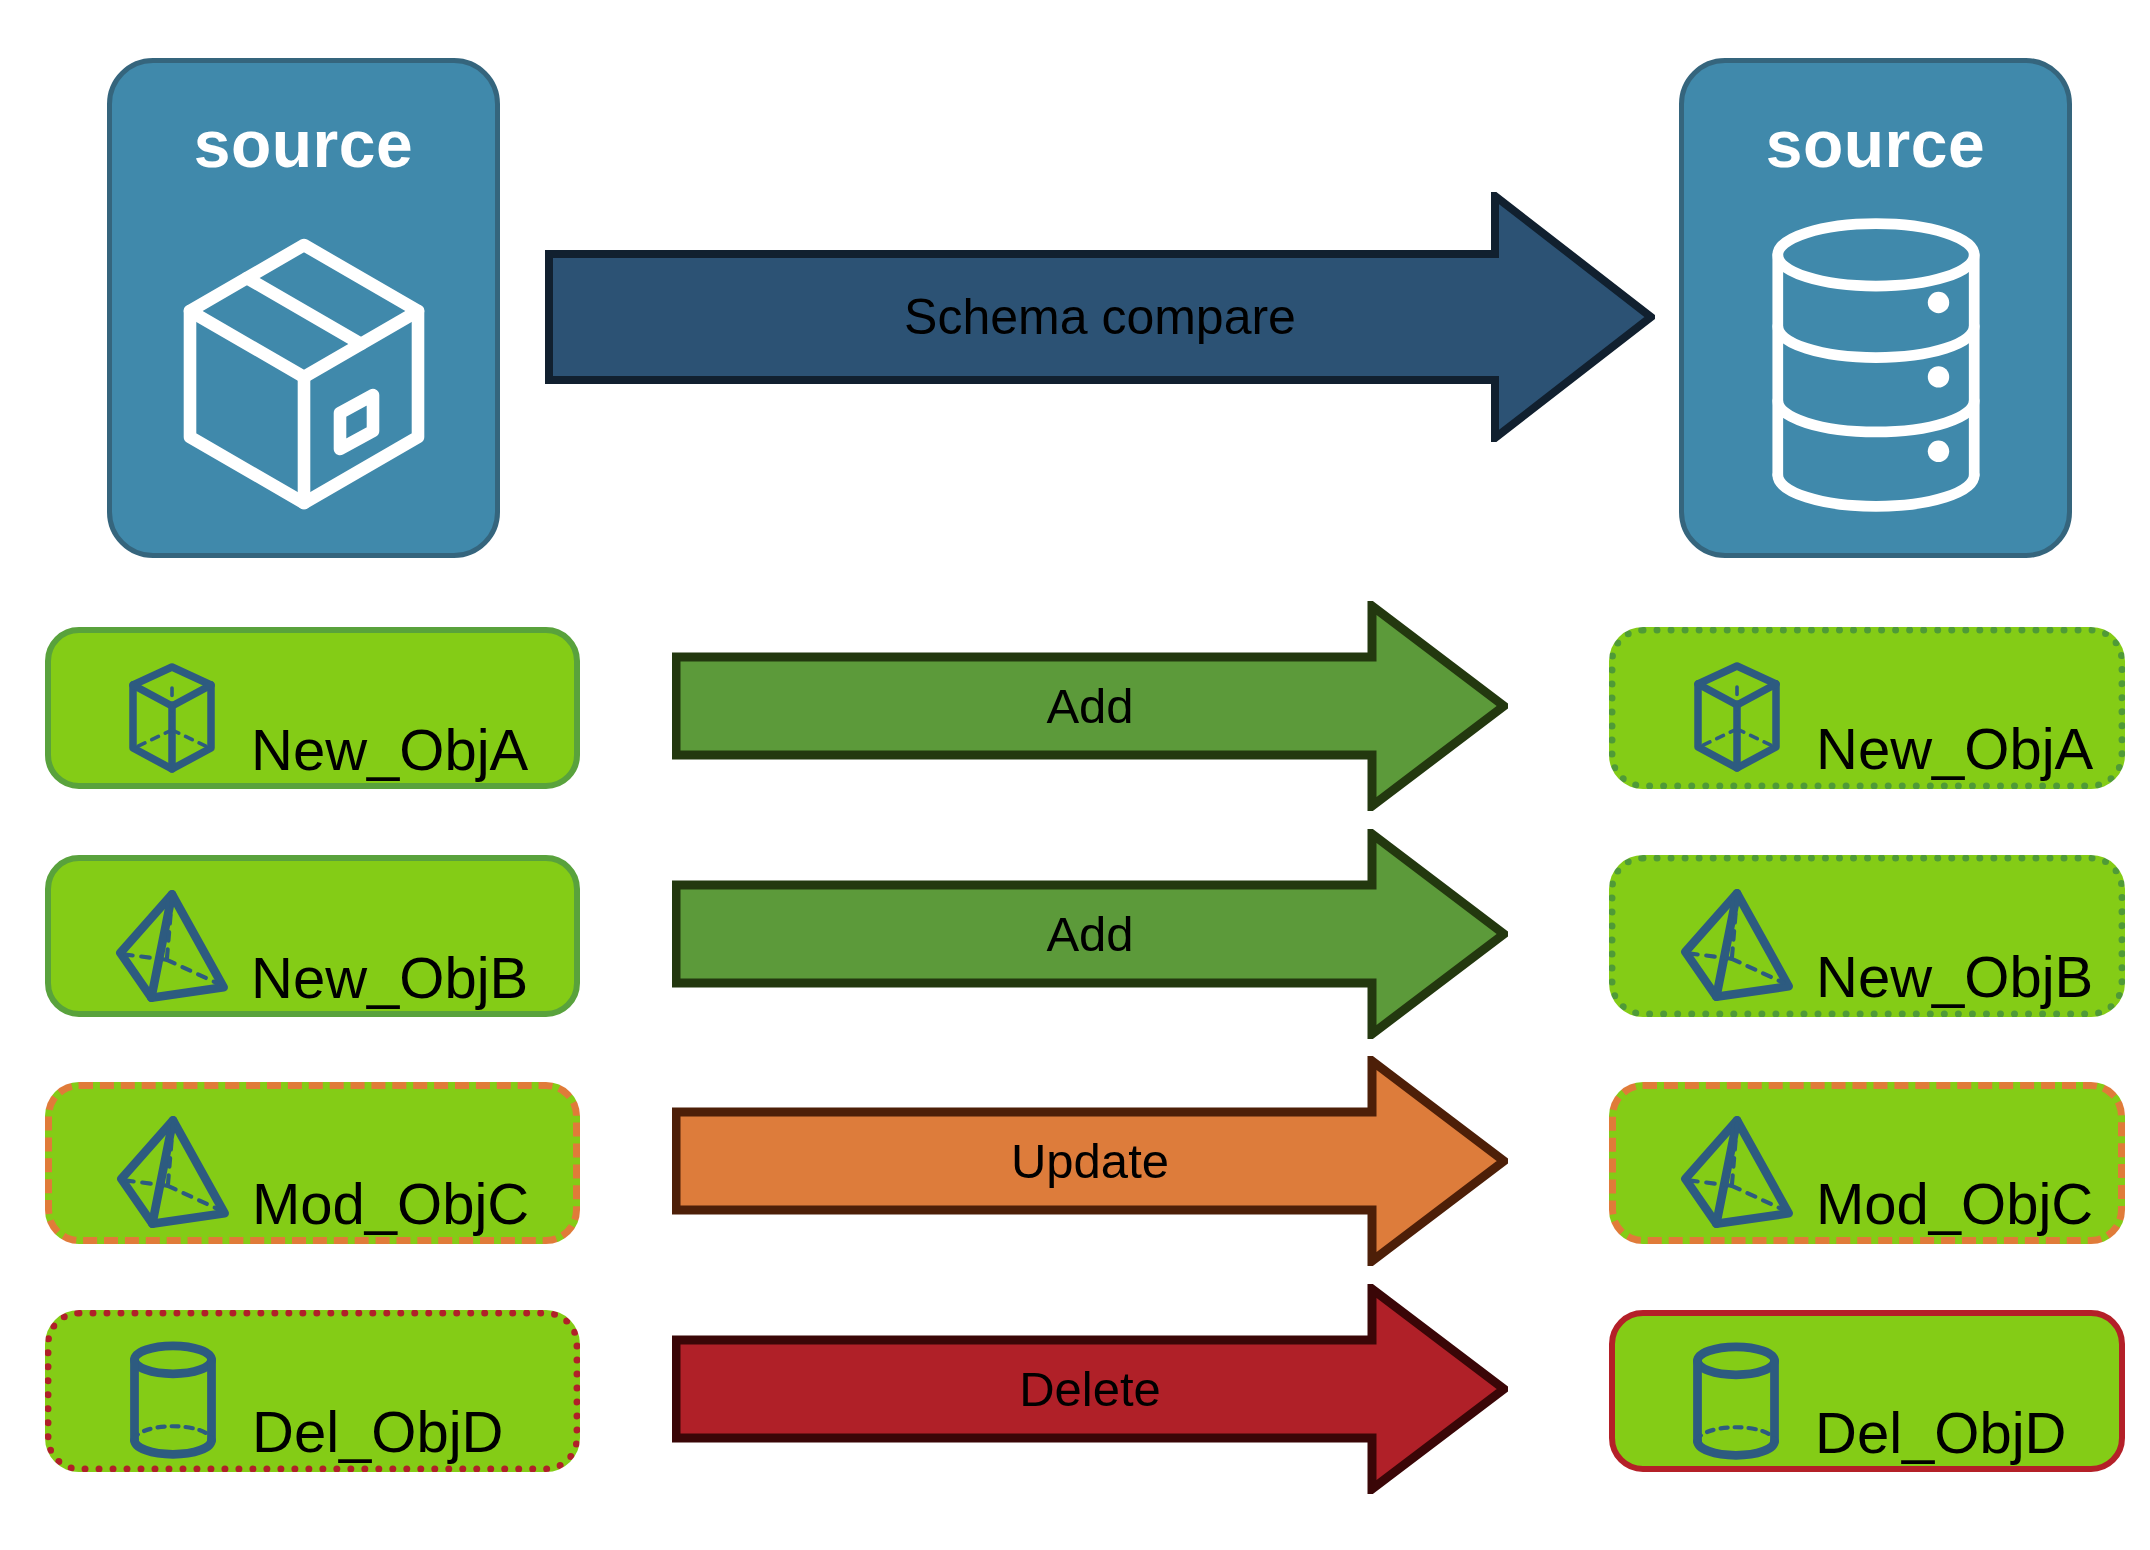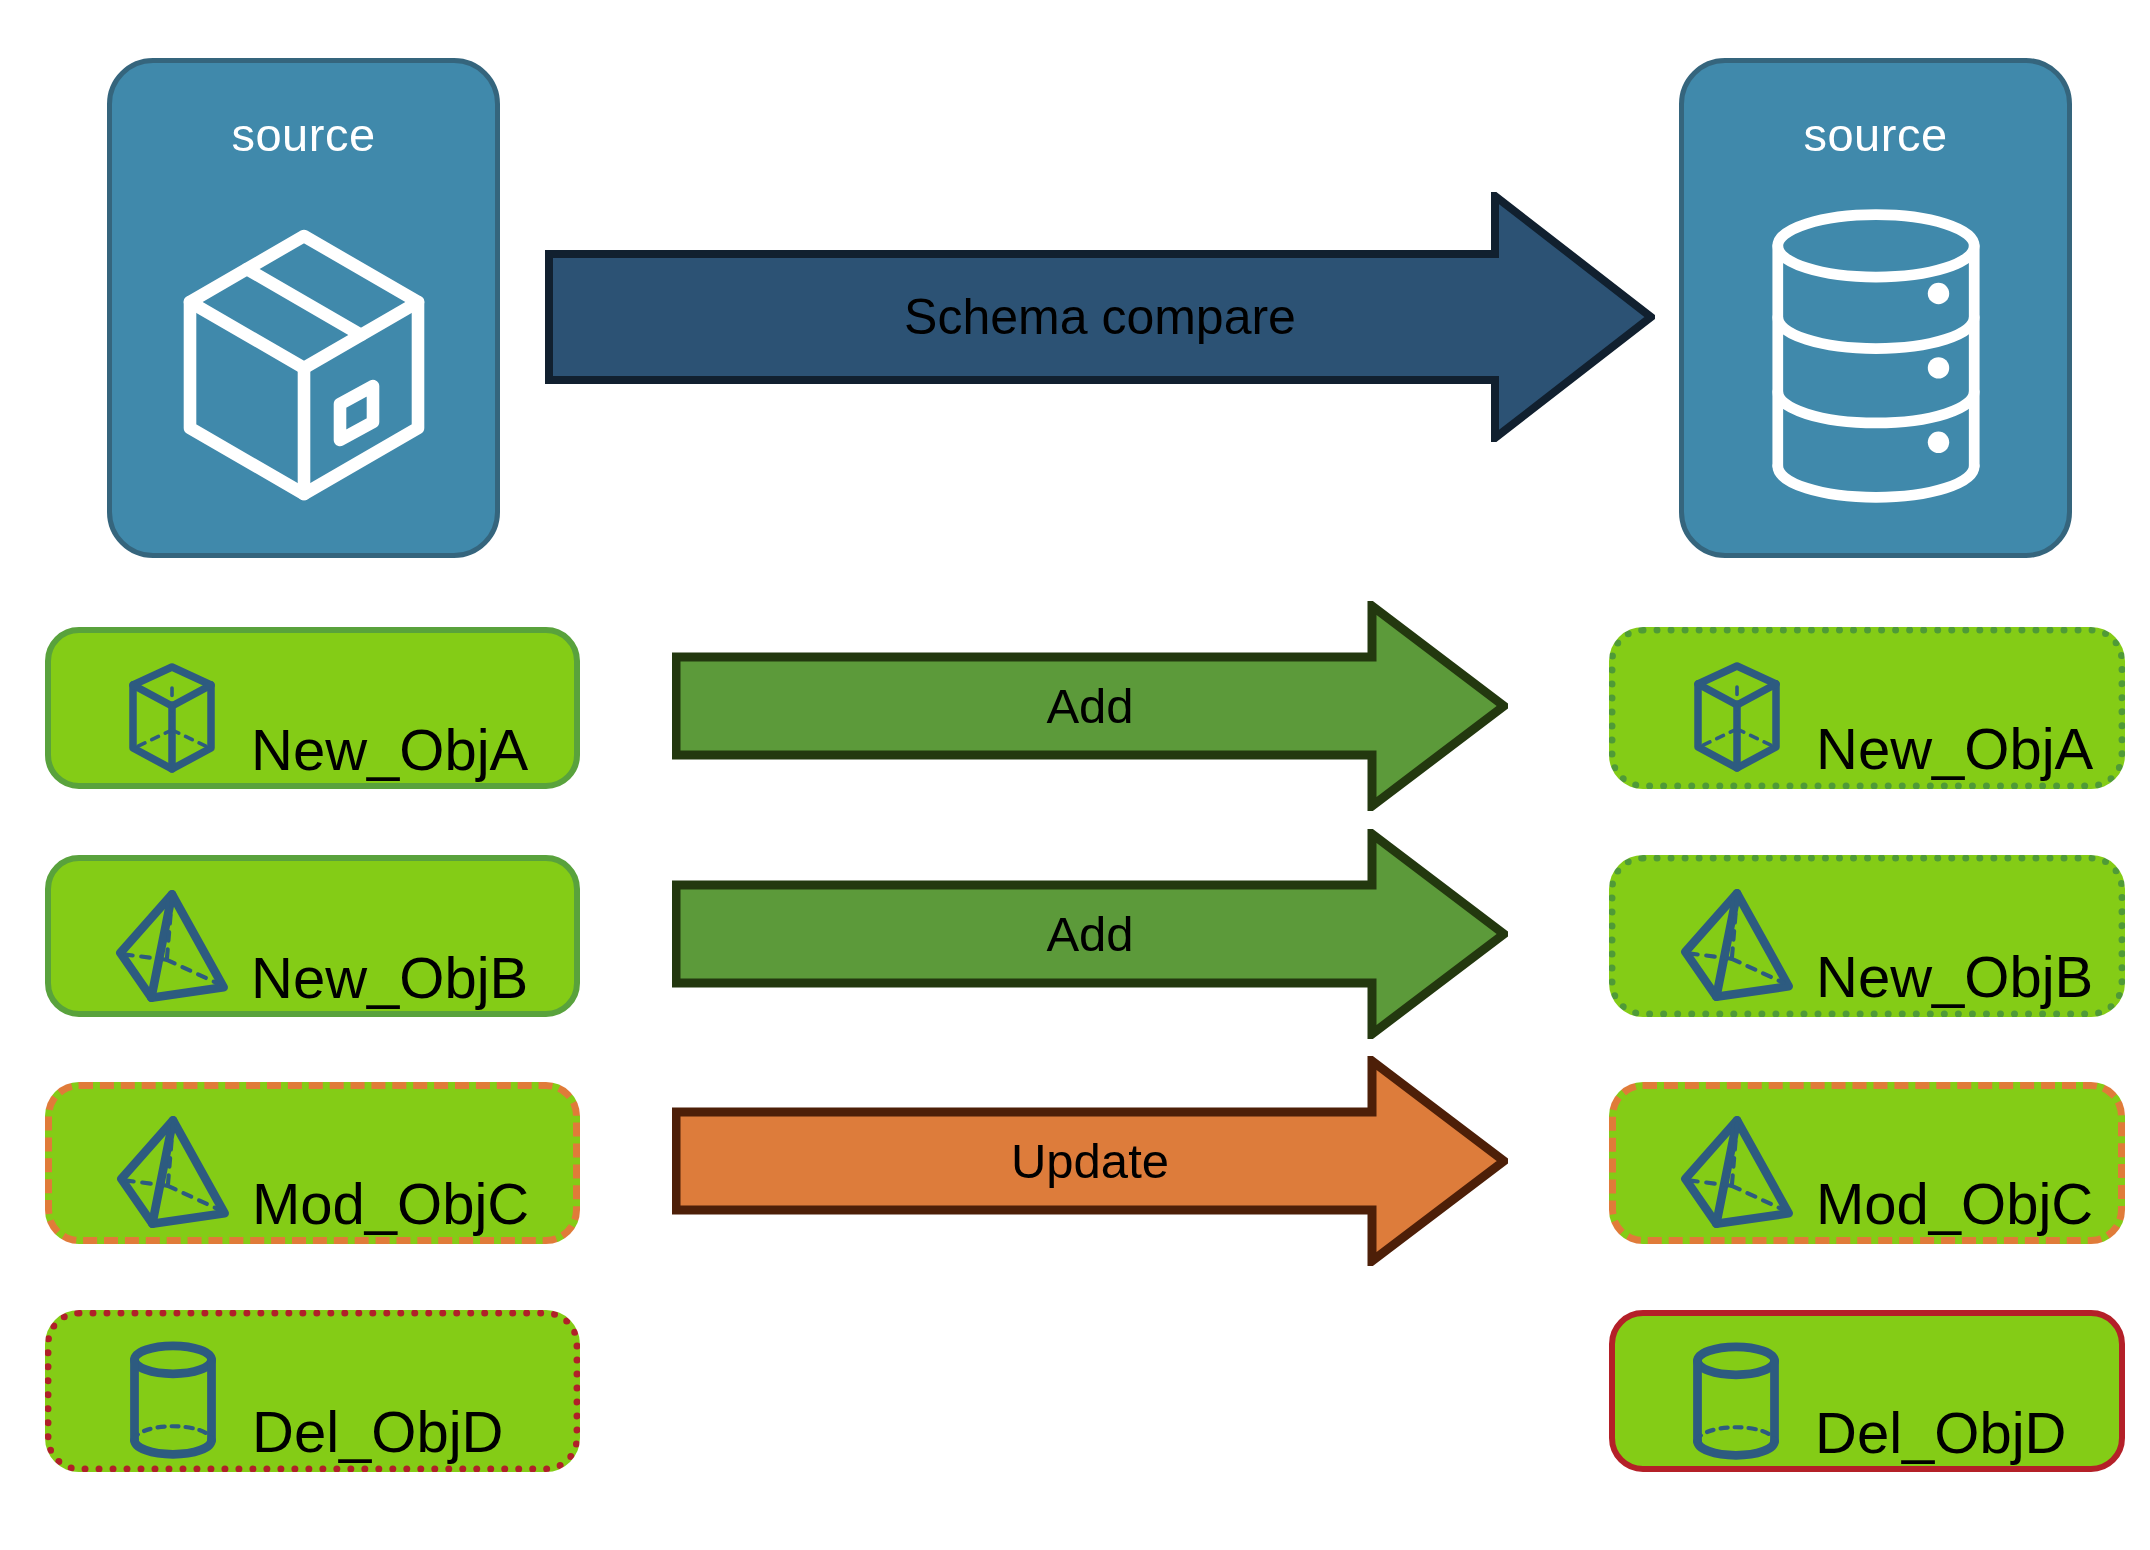--- a/index.html
+++ b/index.html
@@ -14,21 +14,21 @@
   
   .endpoint{
     position:absolute;
     background:#4089ab;
     border:5px solid #35657d;
     border-radius:46px;
     box-sizing:border-box;
     display:flex;flex-direction:column;align-items:center;
   }
   .endpoint .ep-title{
-    color:#ffffff;font-weight:normal;font-size:47px;line-height:1;
+    color:#ffffff;font-weight:bold;font-size:66px;line-height:1;
     margin-top:48px;letter-spacing:.5px;
   }
   .endpoint .ep-icon{
     flex:1;display:flex;align-items:center;justify-content:center;width:100%;
   }
   #source-card{left:107px;top:58px;width:393px;height:500px;}
   #target-card{left:1679px;top:58px;width:393px;height:500px;}
 
   
   #schema-arrow{position:absolute;left:545px;top:192px;width:1110px;height:250px;}
@@ -261,20 +261,26 @@
             <path d="M7 13 L7 59"></path>
             <path d="M51 13 L51 59"></path>
             <path d="M7 59 a22 8 0 0 0 44 0"></path>
           </g>
           <path d="M7 59 a22 8 0 0 1 44 0" fill="none" stroke="#2d5b80" stroke-width="2.4" stroke-dasharray="4 4" stroke-linecap="round"></path>
         </svg>
       </div>
       <div class="obj-label">Del_ObjD</div>
     </div>
 
+    <div class="row-arrow">
+      <svg width="836" height="210" viewBox="0 0 836 210" preserveAspectRatio="none" aria-hidden="true">
+        <polygon points="4,56 700,56 700,5 832,105 700,205 700,154 4,154" fill="#b02028" stroke="#3a0607" stroke-width="9" stroke-linejoin="miter"></polygon>
+      </svg>
+      <div class="arrow-label">Delete</div>
+    </div>
 
     <div class="obj-card card-right bd-red-solid">
       <div class="obj-icon">
         <svg width="112" height="126" viewBox="0 0 58 72" aria-hidden="true">
           <g fill="none" stroke="#2d5b80" stroke-width="5" stroke-linejoin="round" stroke-linecap="round">
             <ellipse cx="29" cy="13" rx="22" ry="8"></ellipse>
             <path d="M7 13 L7 59"></path>
             <path d="M51 13 L51 59"></path>
             <path d="M7 59 a22 8 0 0 0 44 0"></path>
           </g>

